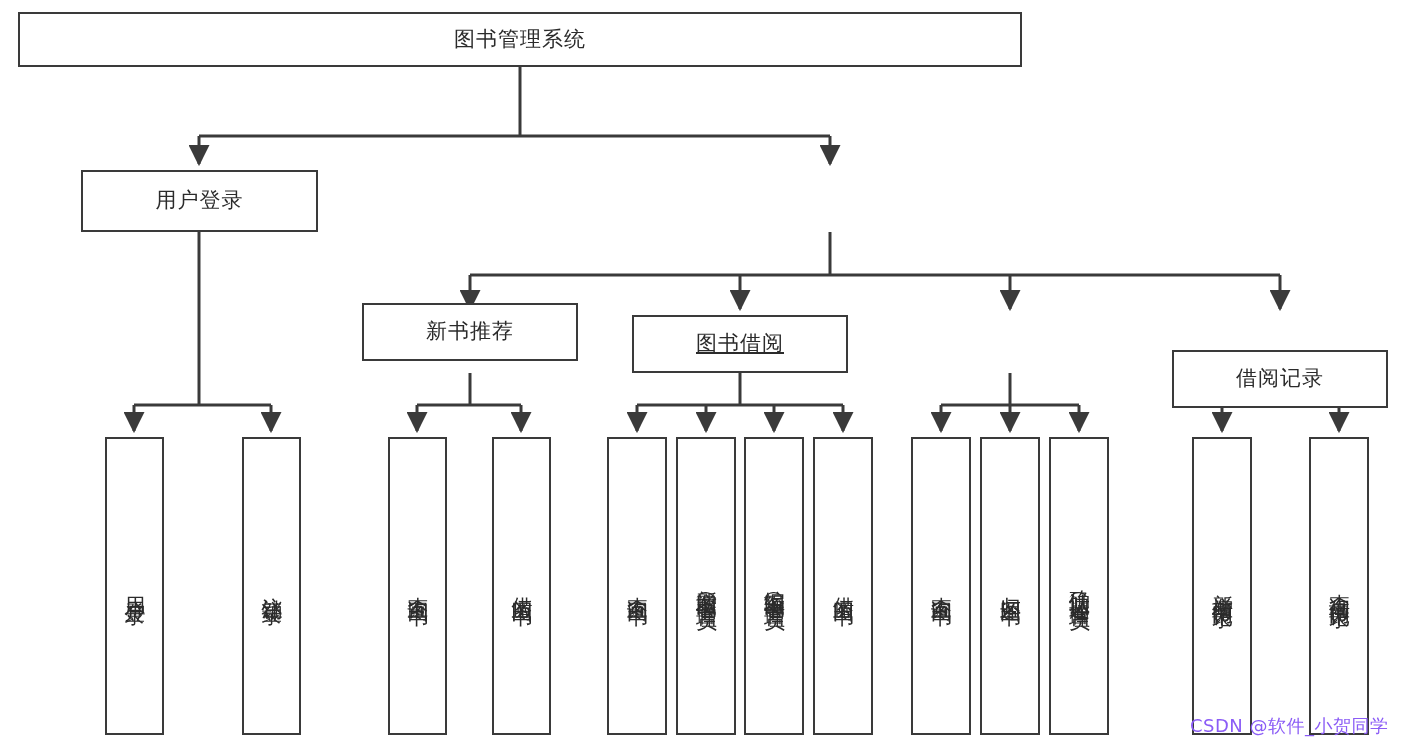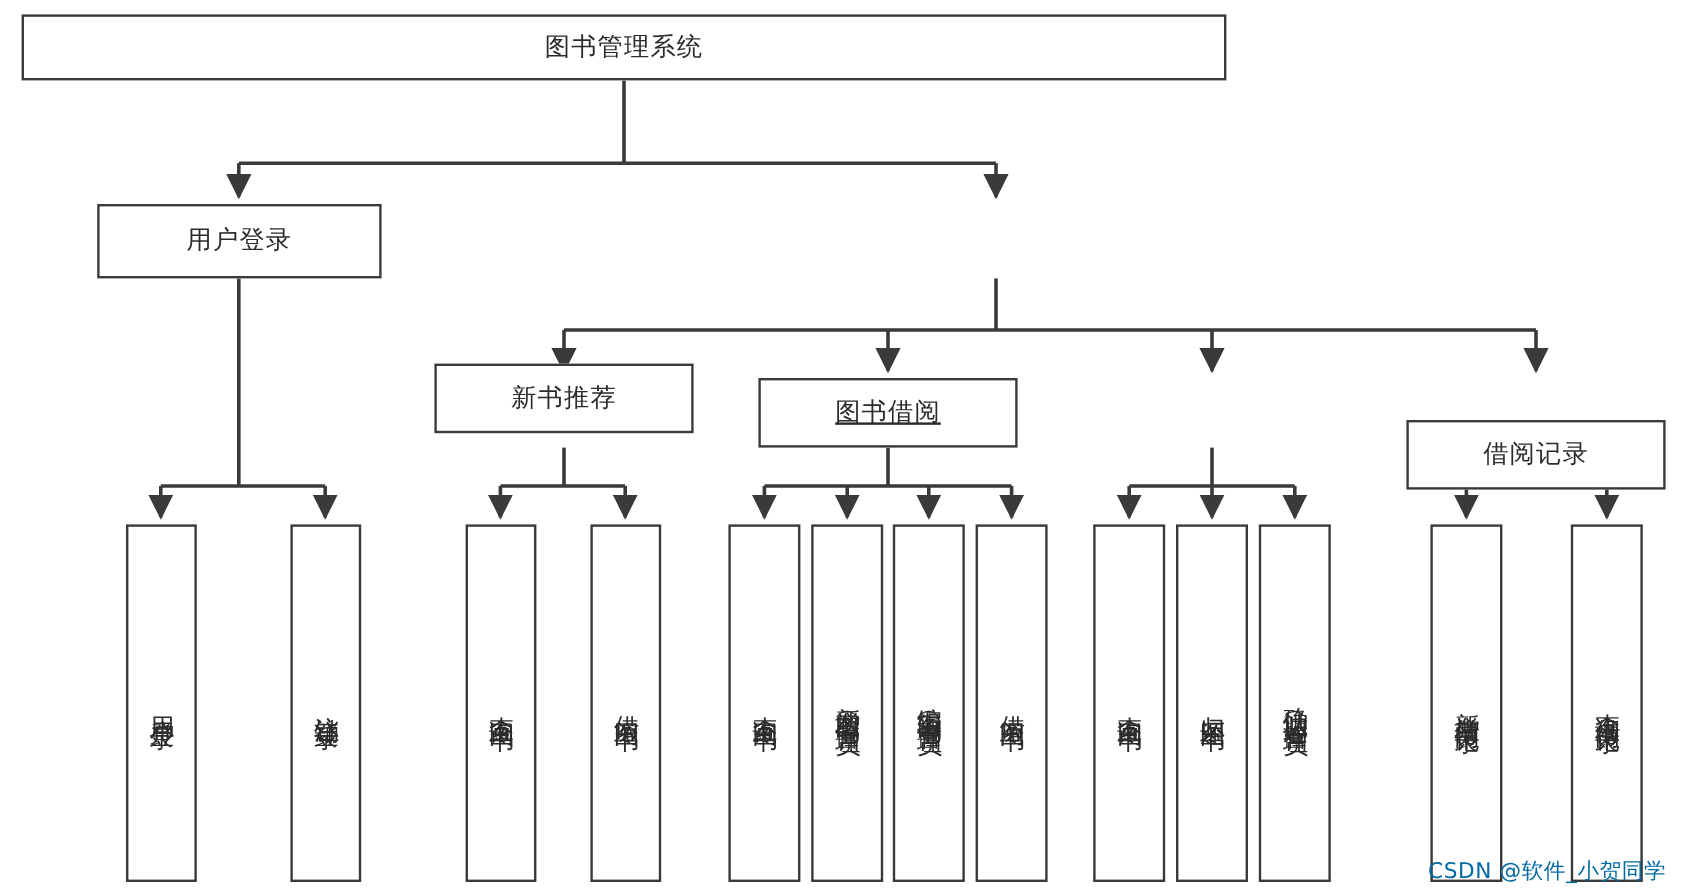--- a/index.html
+++ b/index.html
@@ -54,21 +54,21 @@
     white-space: nowrap;
   }
   .node-label {
     display: block;
   }
   .watermark {
     position: absolute;
     left: 1190px;
     top: 714px;
     font-size: 18px;
-    color: #0369a1;
+    color: #8b5cf6;
     letter-spacing: 0.5px;
     z-index: 5;
     white-space: nowrap;
     pointer-events: none;
   }
 </style>
 </head>
 <body>
 
 <div id="diagram-root">

